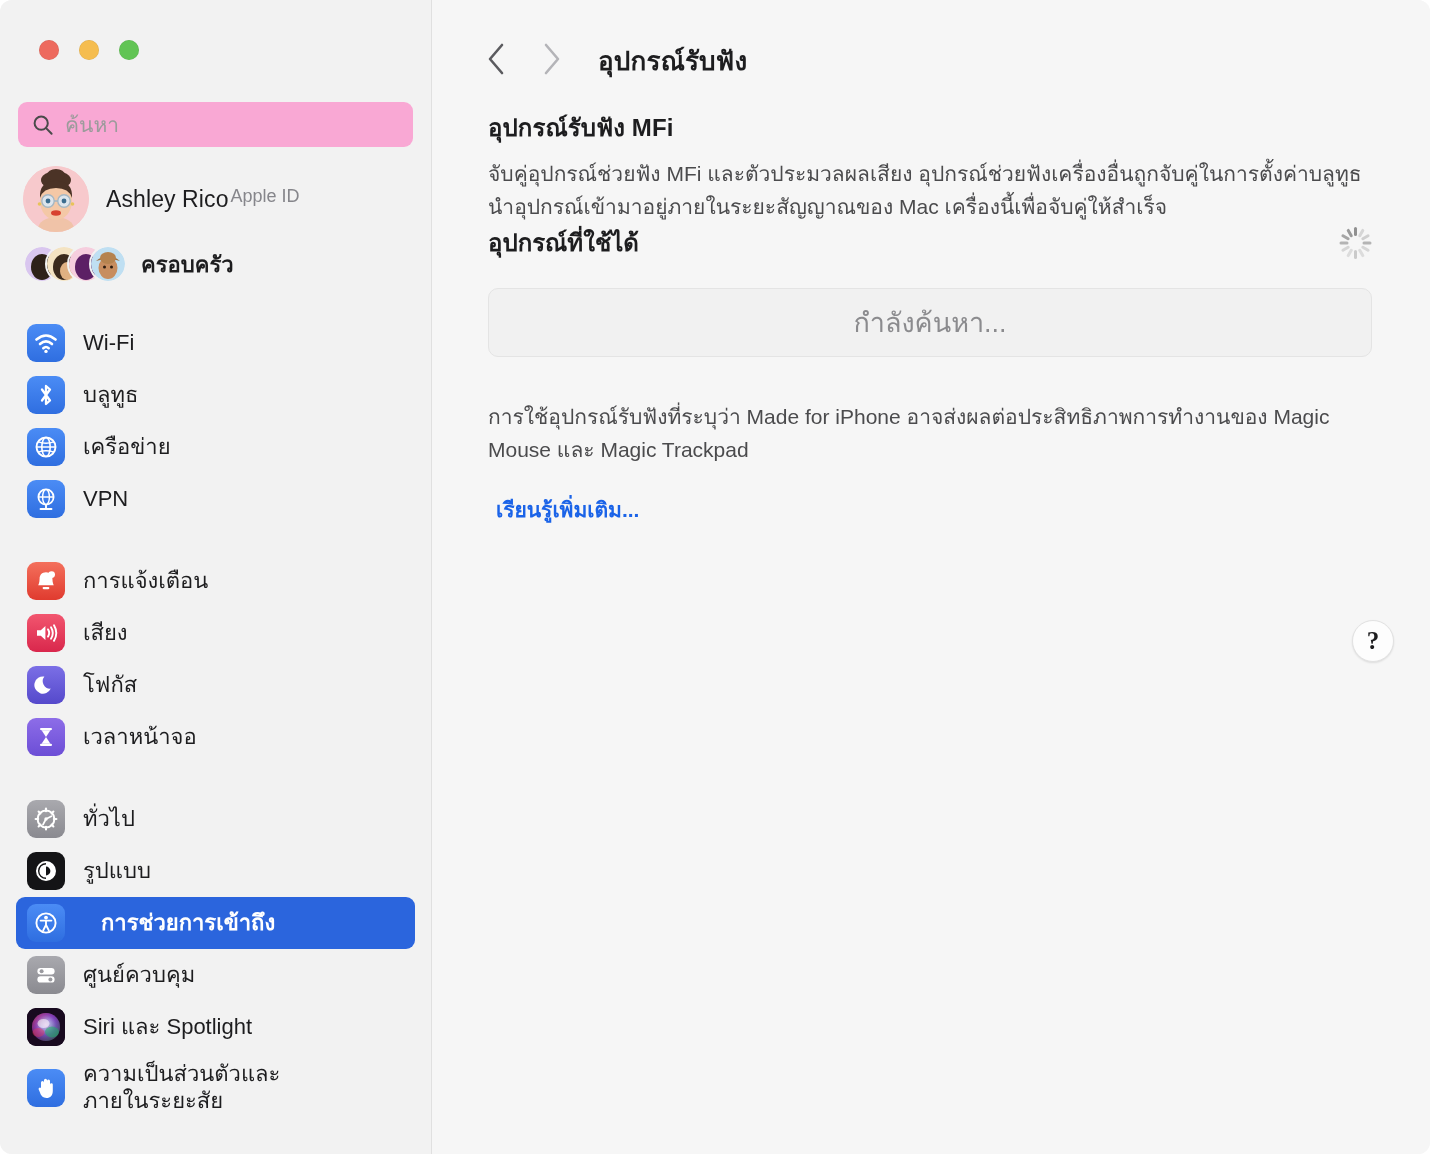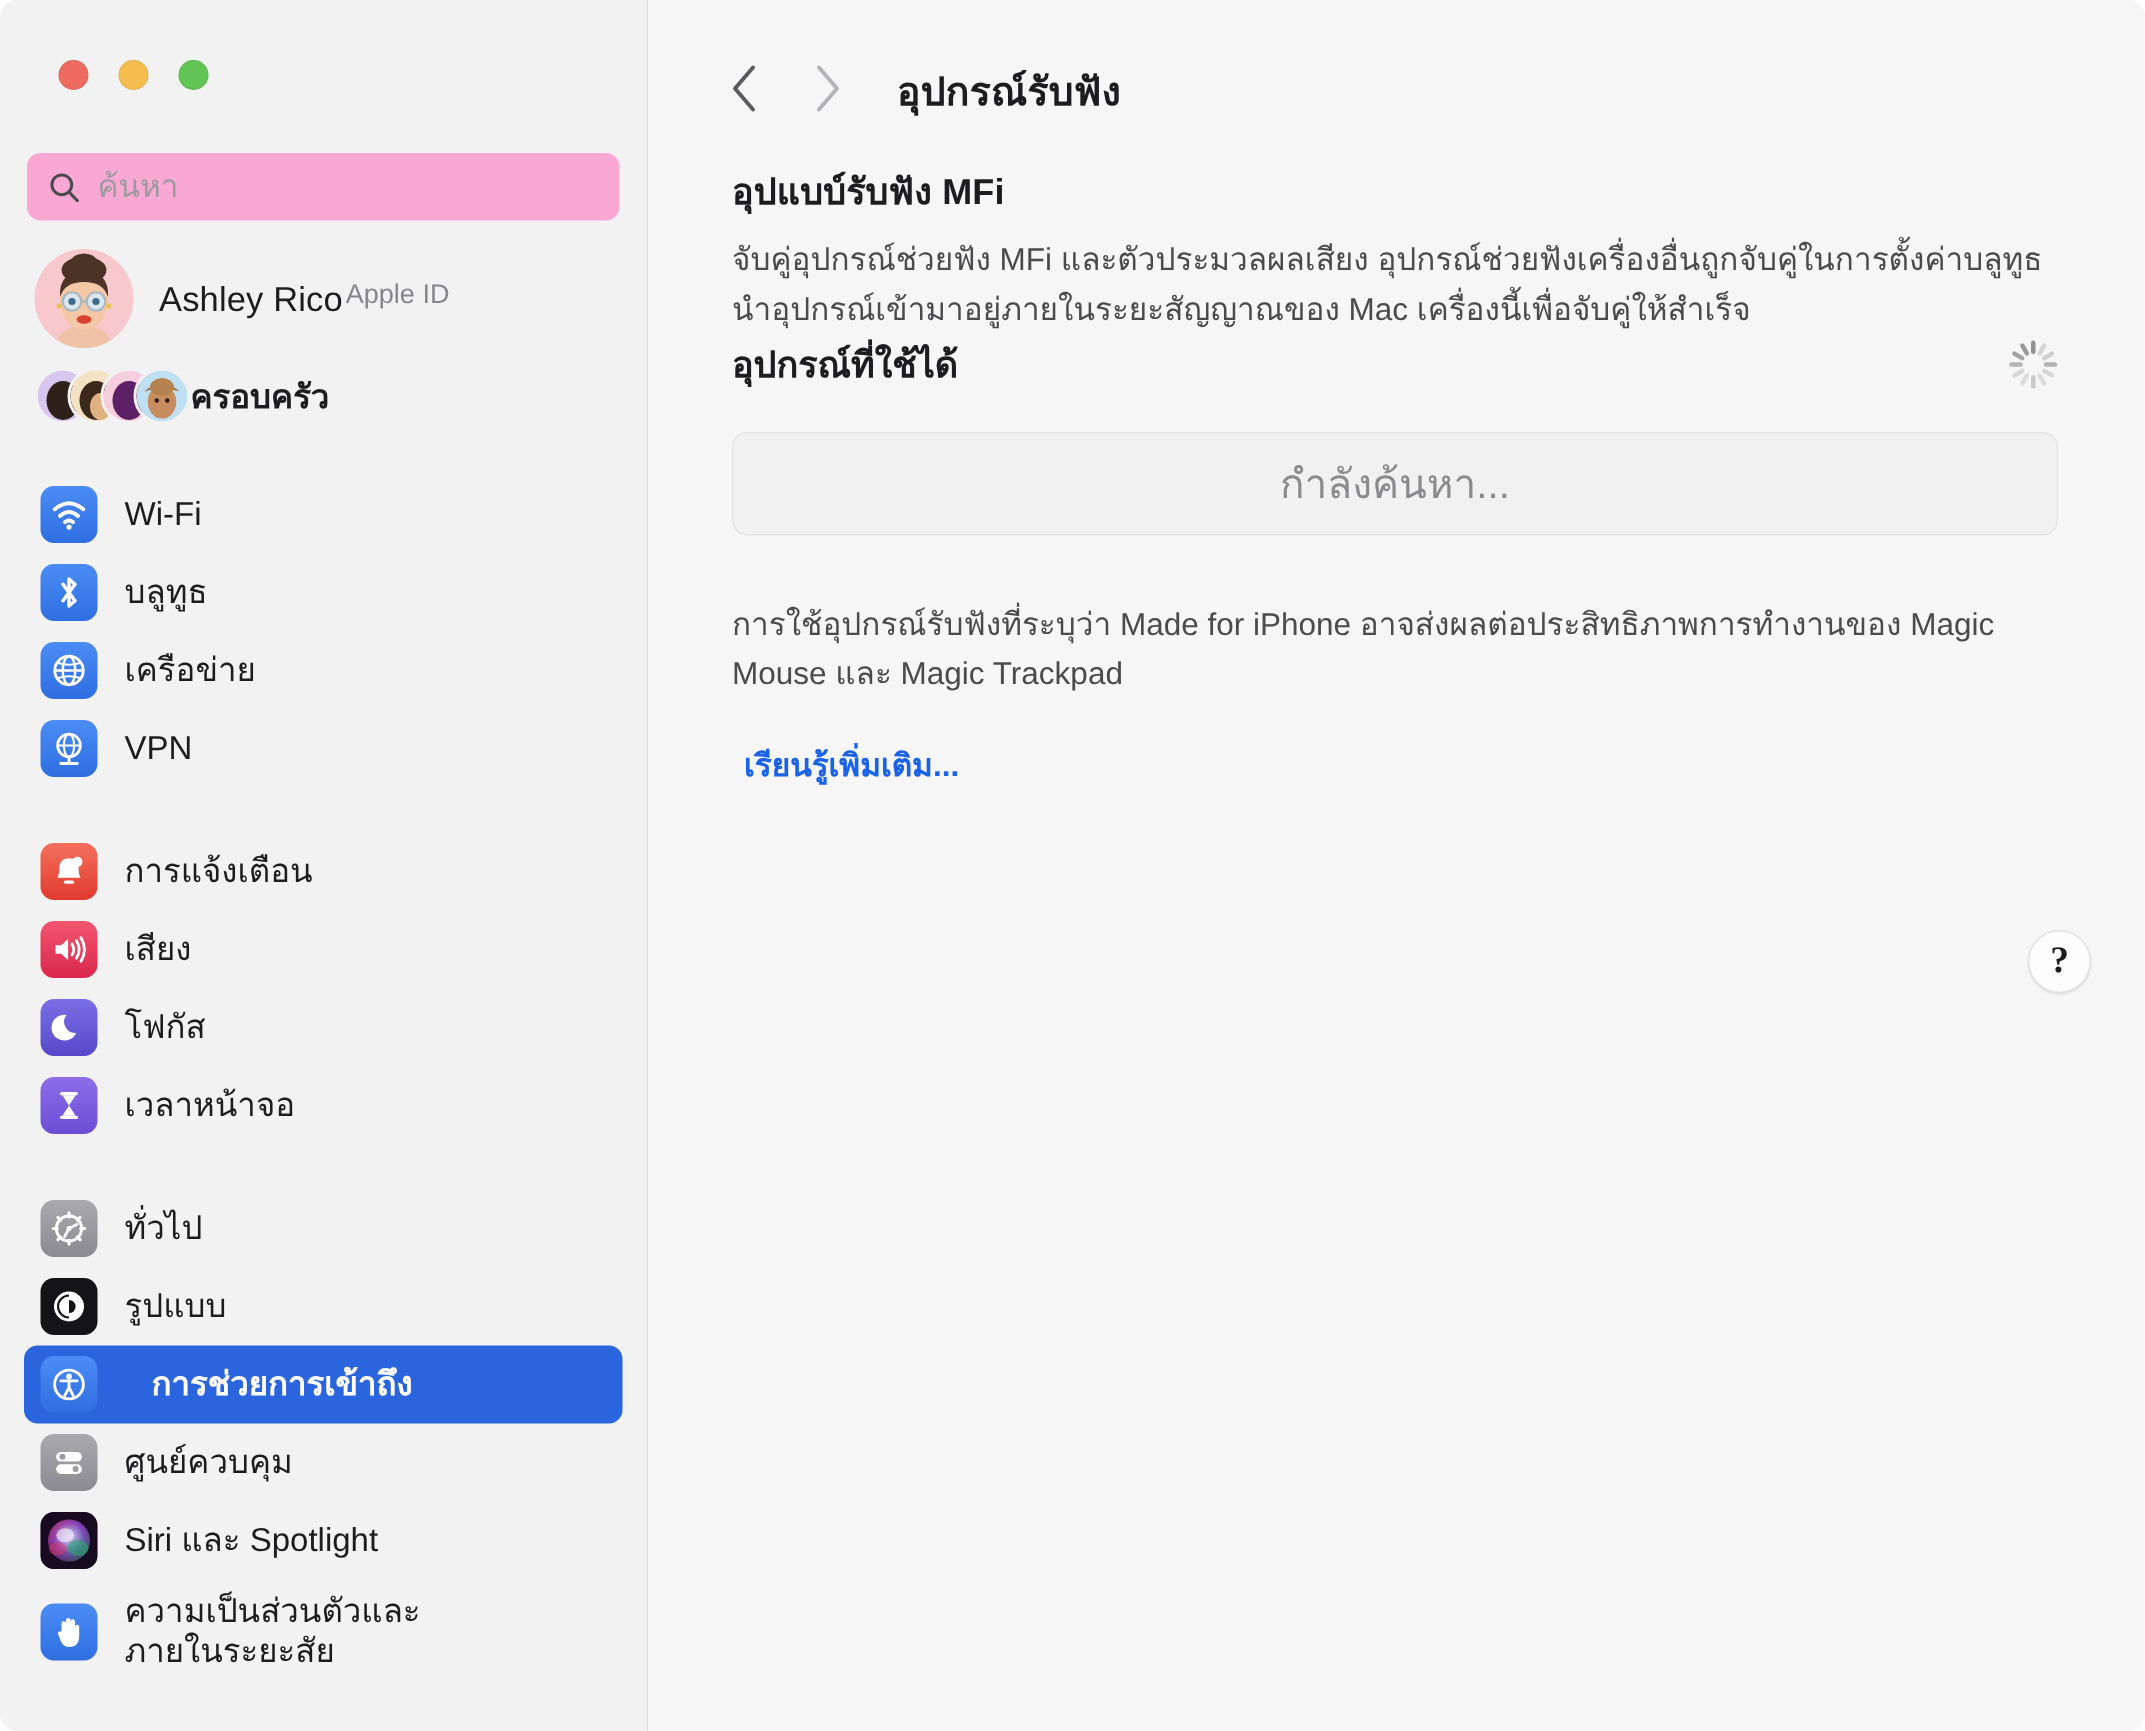--- a/index.html
+++ b/index.html
@@ -97,20 +97,21 @@
     overflow: hidden;
     flex: 0 0 66px;
   }
   .account-names { display: flex; flex-direction: row; gap: 2px; }
   .account-name { font-size: 23px; color: #1d1d1f; letter-spacing: .1px; }
   .account-sub  { font-size: 18px; color: #86868b; }
 
   .family-row {
     display: flex;
     align-items: center;
+    gap: 14px;
     padding: 12px 0 0 7px;
     height: 58px;
   }
   .family-stack { display: flex; flex: 0 0 auto; }
   .fav {
     width: 38px; height: 38px;
     border-radius: 50%;
     border: 2.5px solid #f2f2f2;
     margin-left: -16px;
     overflow: hidden;
@@ -584,21 +585,21 @@
           <svg width="22" height="34" viewBox="0 0 22 34">
             <polyline points="6,3 18,17 6,31" fill="none" stroke="#b4b4b8" stroke-width="2.6" stroke-linecap="round" stroke-linejoin="round"></polyline>
           </svg>
         </span>
       </button>
       <h1 class="page-title">อุปกรณ์รับฟัง</h1>
     </div>
 
     <div class="main-body">
 
-      <h2 class="section-title">อุปแบบ์รับฟัง MFi</h2>
+      <h2 class="section-title">อุปกรณ์รับฟัง MFi</h2>
       <p class="section-desc">จับคู่อุปกรณ์ช่วยฟัง MFi และตัวประมวลผลเสียง อุปกรณ์ช่วยฟังเครื่องอื่นถูกจับคู่ในการตั้งค่าบลูทูธ นำอุปกรณ์เข้ามาอยู่ภายในระยะสัญญาณของ Mac เครื่องนี้เพื่อจับคู่ให้สำเร็จ</p>
 
       <div class="avail-header">
         <h2 class="avail-title">อุปกรณ์ที่ใช้ได้</h2>
         <span class="spinner">
           <i style="transform:rotate(0deg);opacity:.95"></i>
           <i style="transform:rotate(30deg);opacity:.30"></i>
           <i style="transform:rotate(60deg);opacity:.36"></i>
           <i style="transform:rotate(90deg);opacity:.62"></i>
           <i style="transform:rotate(120deg);opacity:.30"></i>

